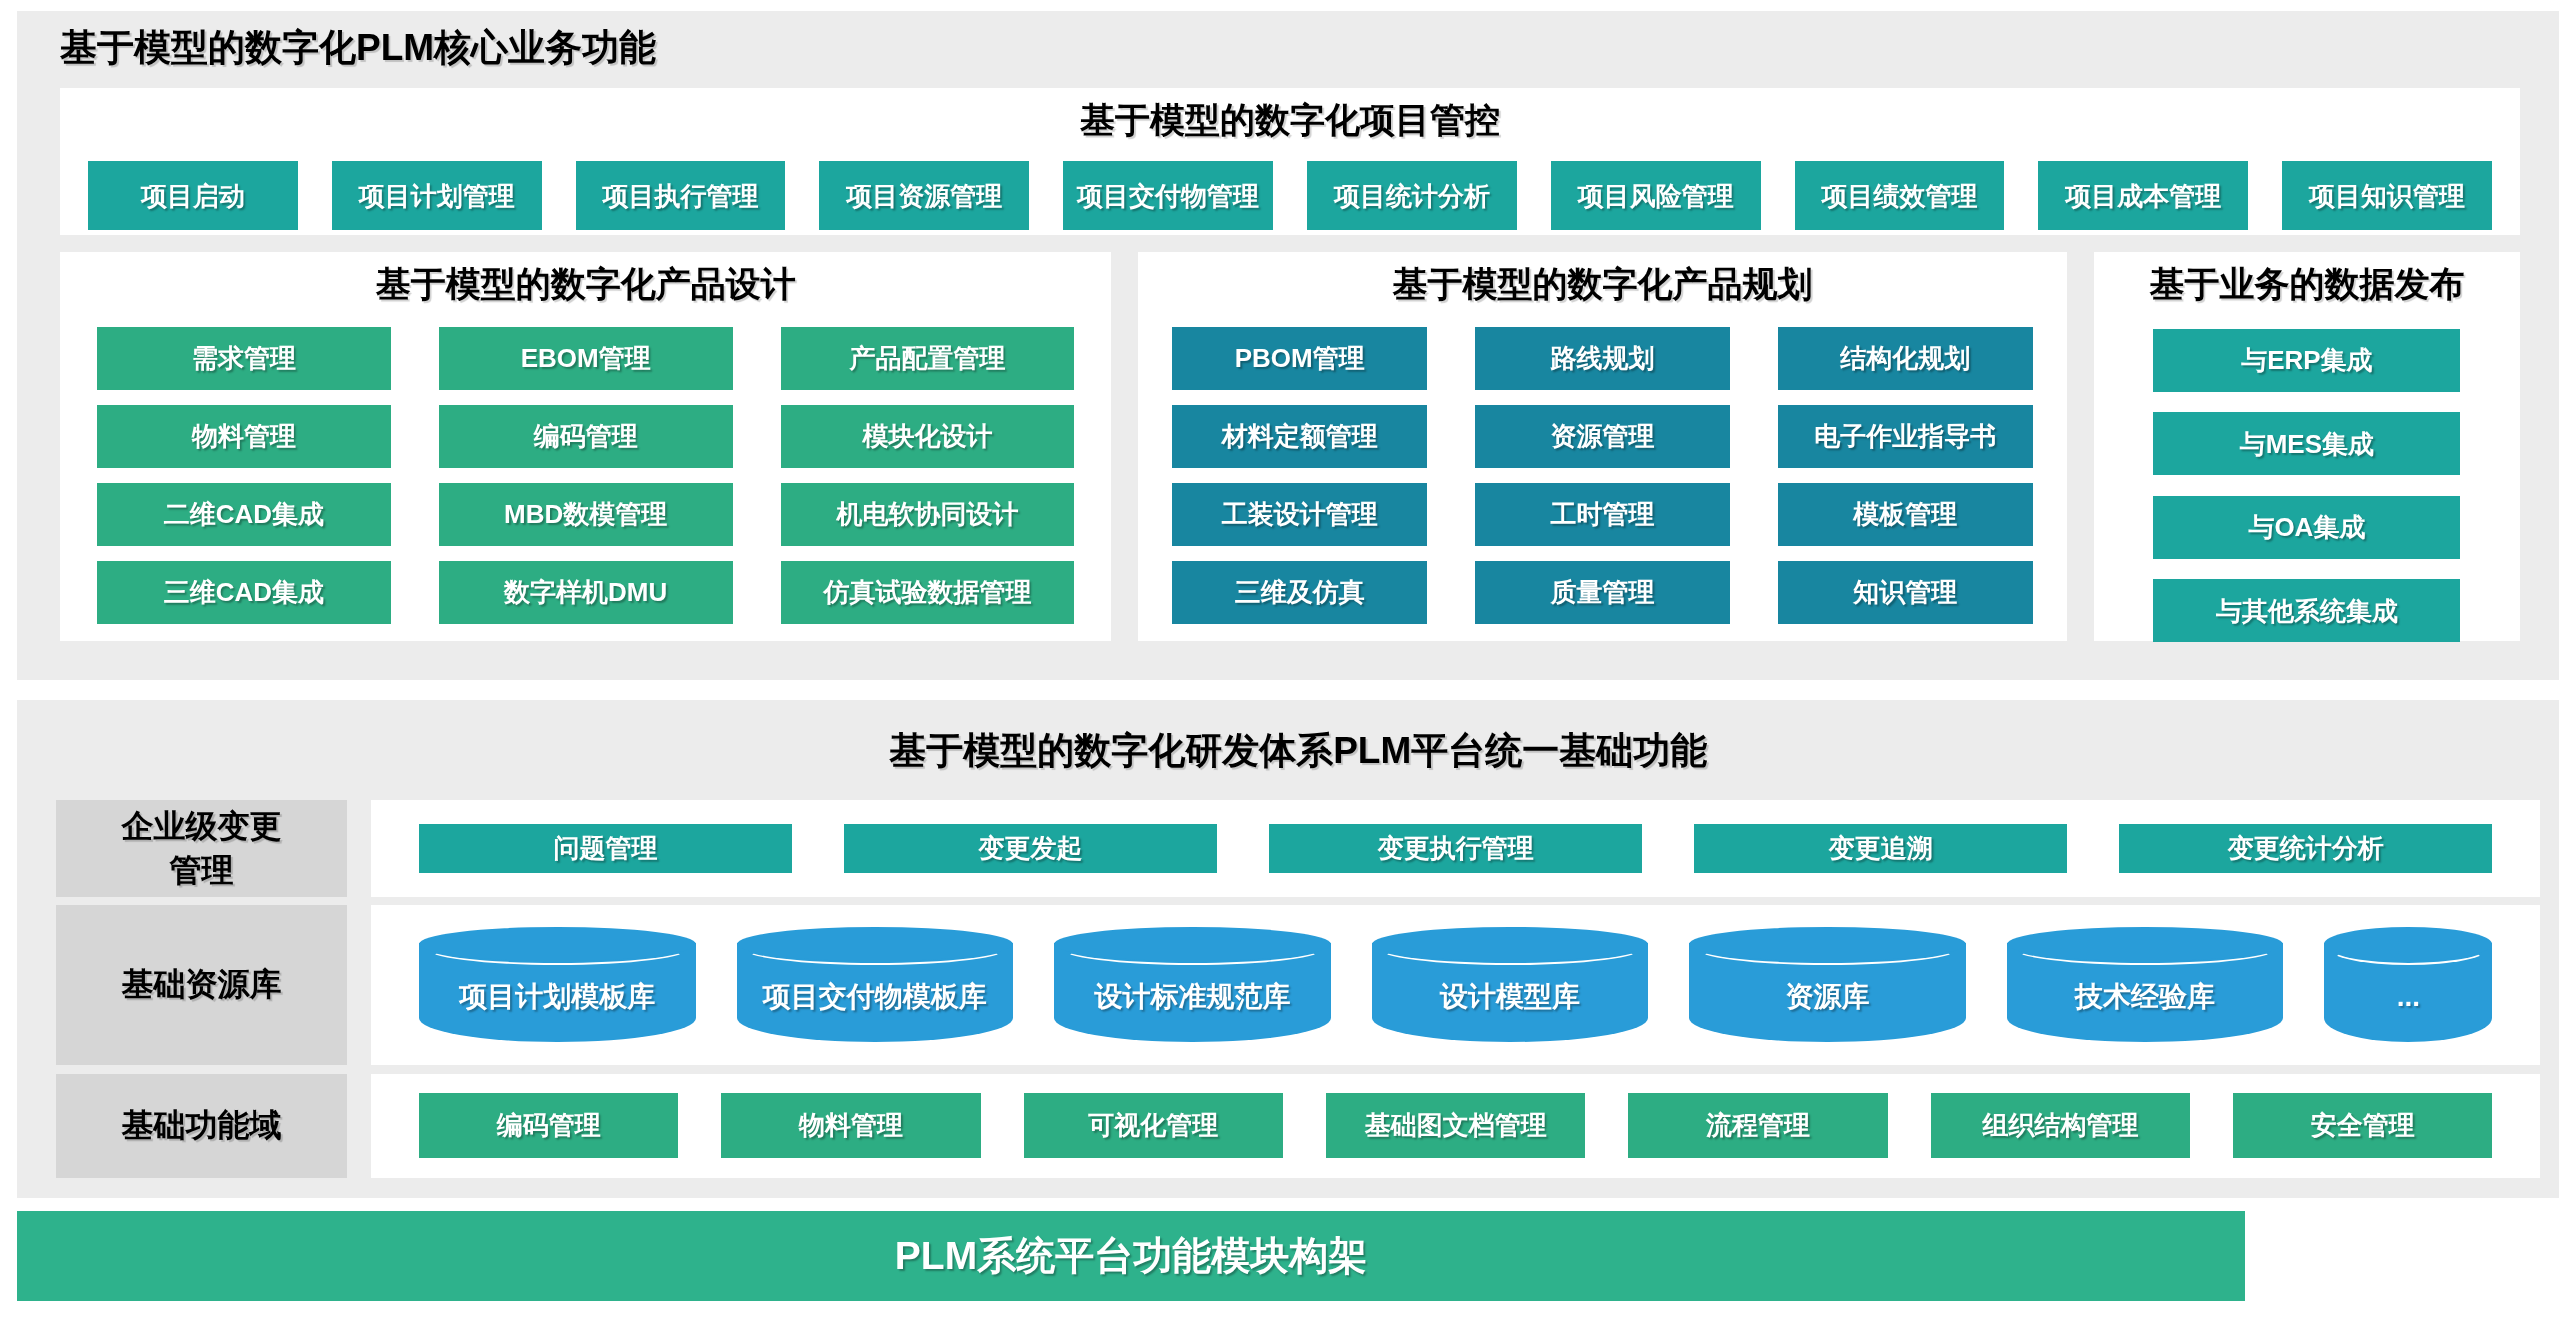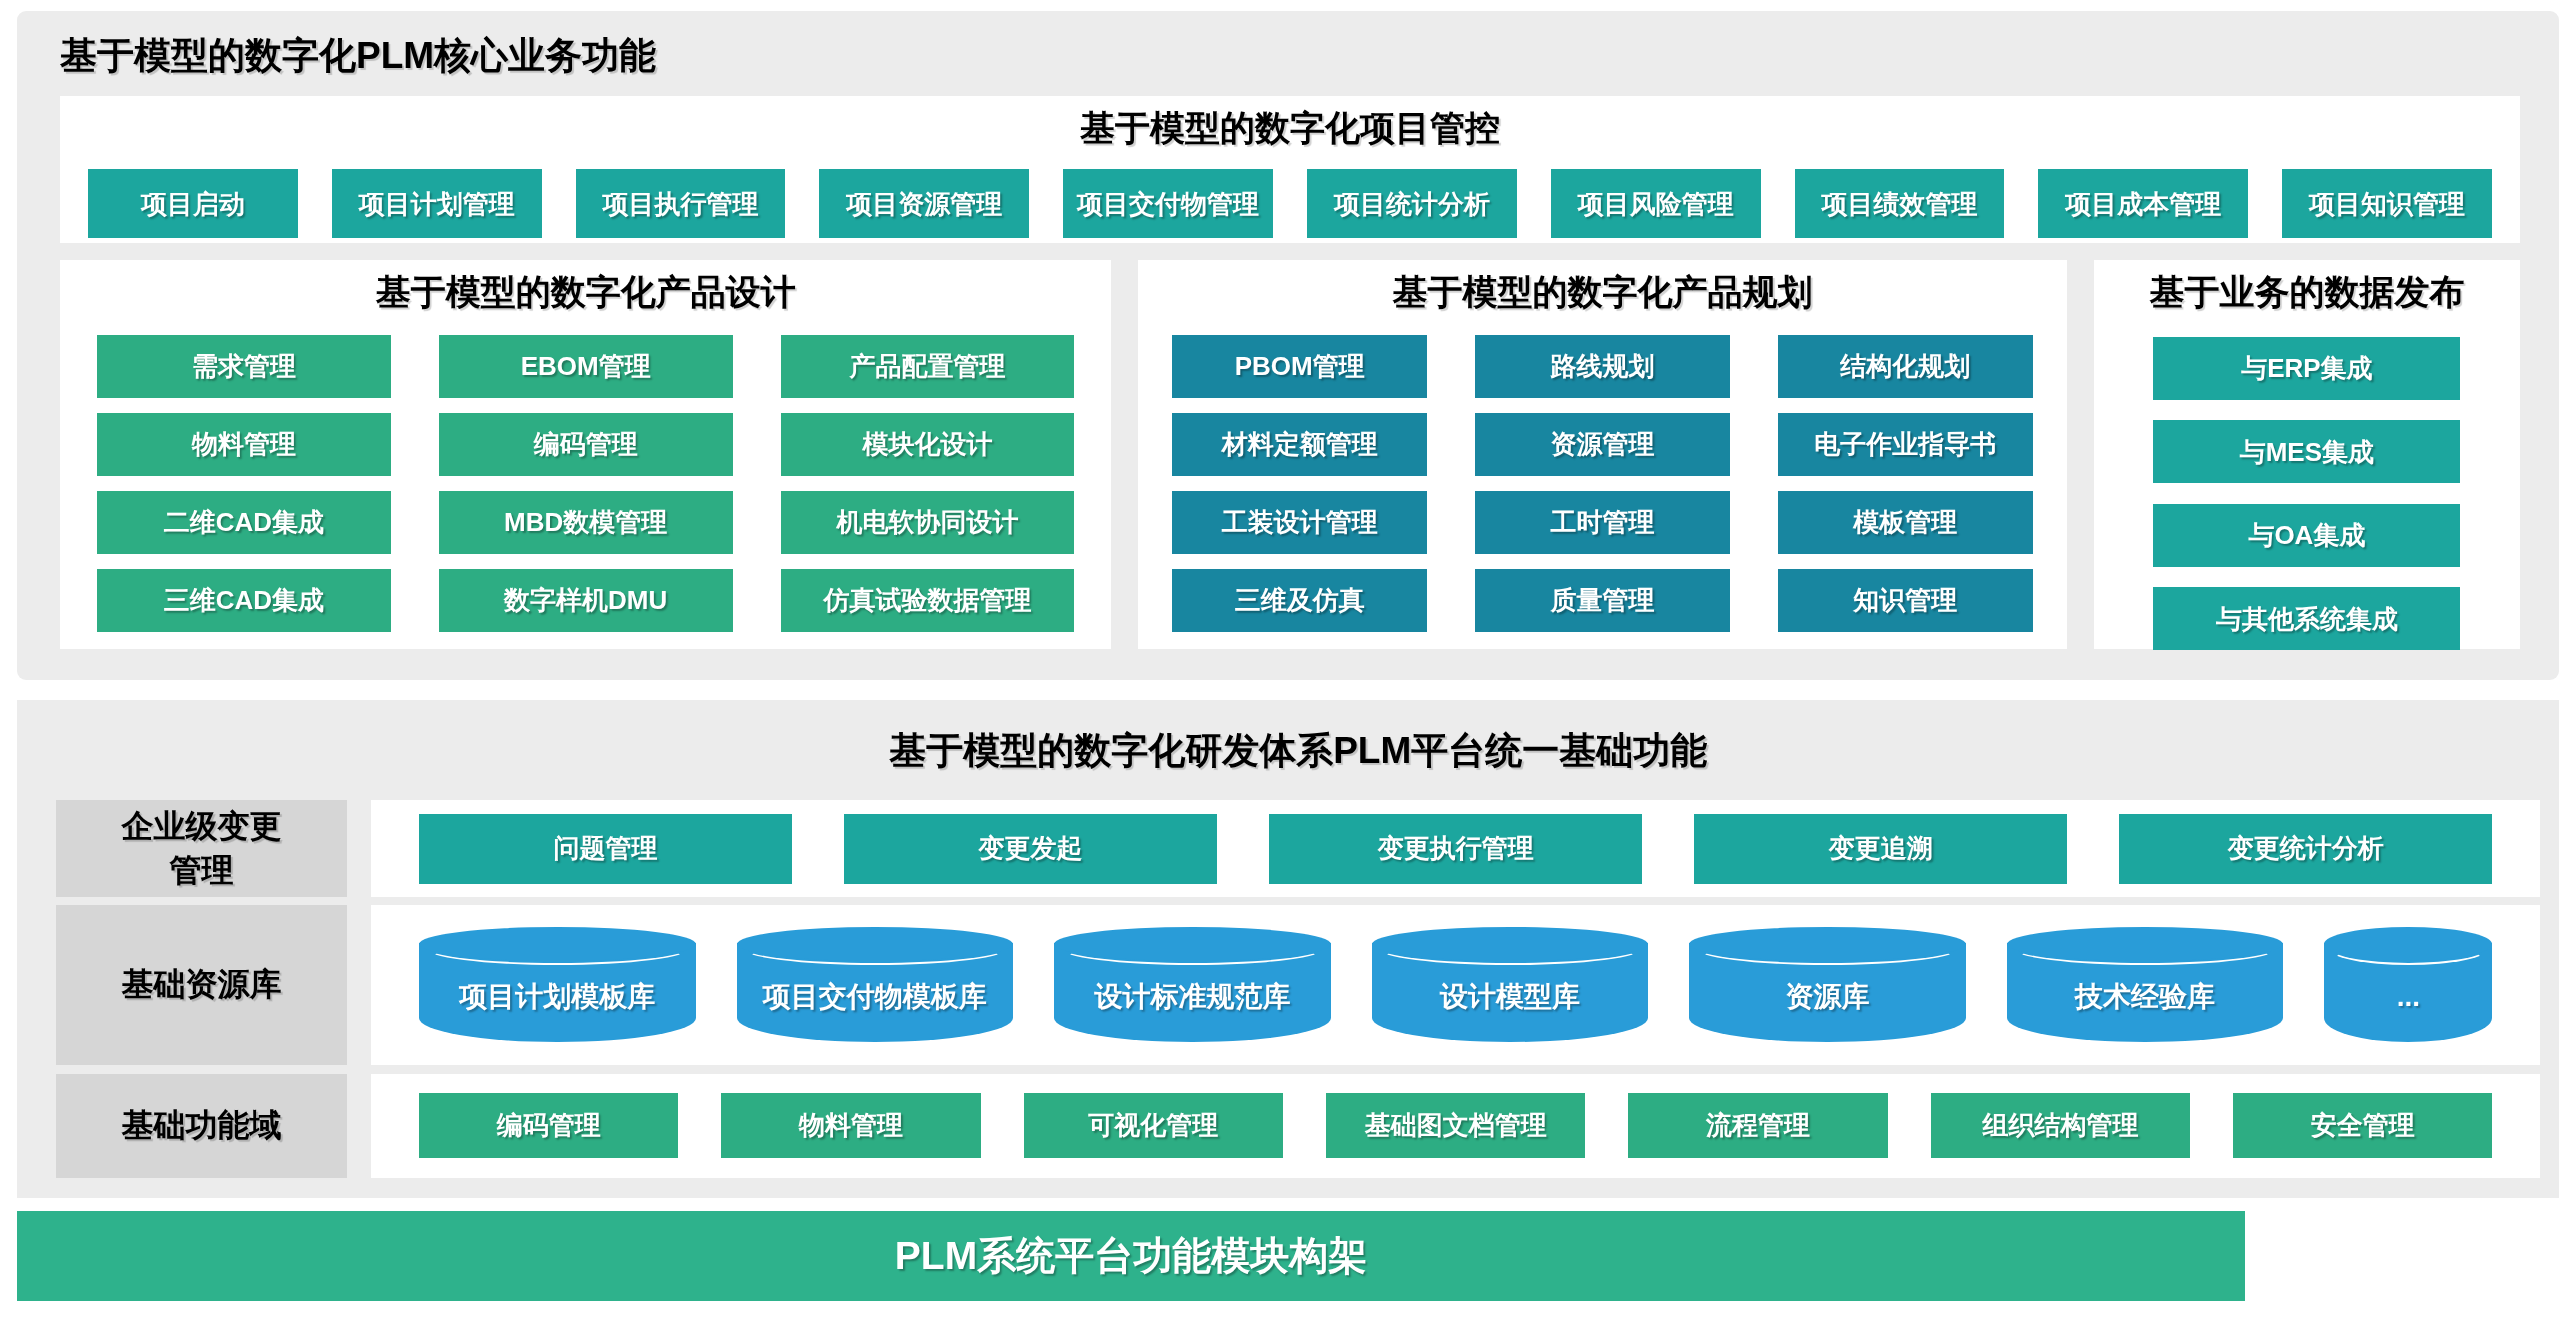--- a/index.html
+++ b/index.html
@@ -3,21 +3,21 @@
 <meta charset="utf-8">
 <style>
   html,body { margin:0; padding:0; }
   body {
     width:2576px; height:1317px; background:#ffffff; overflow:hidden; position:relative;
     font-family:"Liberation Sans","DejaVu Sans",sans-serif;
   }
   .panel { position:absolute; left:17px; width:2542px; background:#ECECEC; box-sizing:border-box; }
 
   
-  .sec1 { top:11.2px; height:669px; padding:20px 39px 0 43px;border-radius:9px; }
+  .sec1 { top:11.2px; height:669px; padding:12px 39px 0 43px; }
   .sec1-title { font-size:37px; font-weight:bold; color:#000; text-shadow:1.9px 1.9px 0.9px rgba(0,0,0,.18); }
 
   .pc-panel { margin-top:15px; background:#fff; height:147px; box-sizing:border-box; padding:9.3px 28px 0; }
   .pc-title { text-align:center; font-size:35px; font-weight:bold; color:#000; text-shadow:1.9px 1.9px 0.9px rgba(0,0,0,.18); }
   .pc-buttons { display:flex; gap:34px; margin-top:17px; }
   .btn {
     display:flex; align-items:center; justify-content:center;
     color:#fff; font-weight:bold; font-size:26px; line-height:1.1; text-align:center;
     text-shadow:1.9px 1.9px 1.9px rgba(0,0,0,.30); box-sizing:border-box; padding:0 5.6px;
   }
@@ -45,21 +45,21 @@
   .row-label {
     width:291px; background:#D6D6D6; color:#000;
     display:flex; align-items:center; justify-content:center;
     font-size:32px; font-weight:bold; white-space:pre-line; text-align:center;
     text-shadow:1.9px 1.9px 0.9px rgba(0,0,0,.18); flex:0 0 291px; box-sizing:border-box;
   }
   .row-content { flex:1; background:#fff; display:flex; align-items:center; padding:0 48px; gap:52px; box-sizing:border-box; }
   .row-change    { height:97px; }
   .row-resources { height:160px; }
   .row-functions { height:104px; }
-  .row-change .btn { flex:1; height:70px; }
+  .row-change .btn { flex:1; height:49px; }
   .row-functions .row-content { gap:43px; }
   .row-functions .btn { flex:1; height:65px; }
   .row-resources .row-content { gap:41px; }
 
   
   .cyl {
     position:relative; flex:1; height:99px; margin-top:15px;
     background:#299CD8; border-radius:0 0 50% 50% / 0 0 24px 24px;
     display:flex; align-items:center; justify-content:center;
   }

